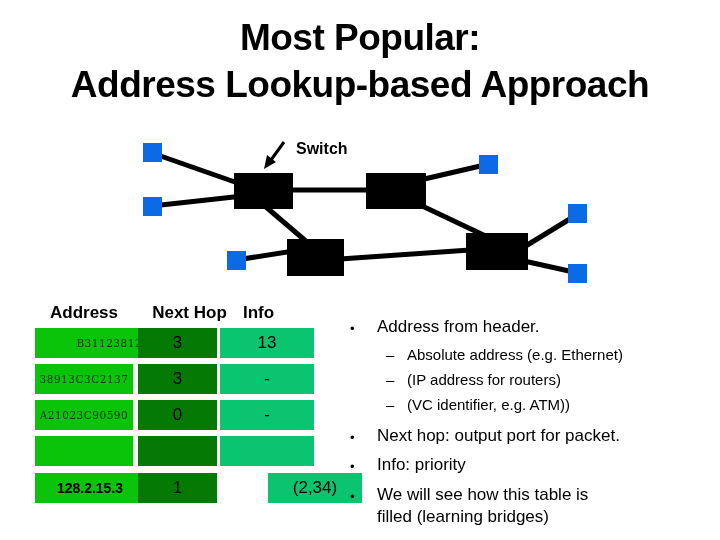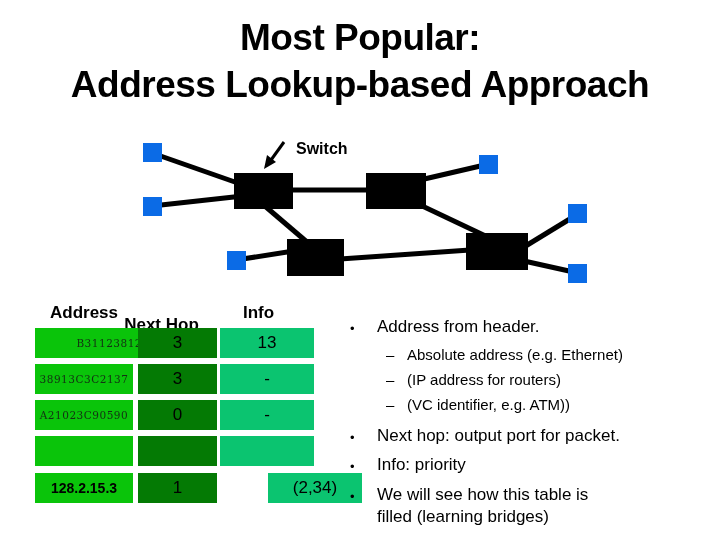--- a/index.html
+++ b/index.html
@@ -27,21 +27,21 @@
     font-size: 16px; font-weight: 600; fill: #000;
   }
 
   
   .lookup { position: absolute; left: 0; top: 300px; width: 320px; height: 210px; }
   .hdr {
     position: absolute; top: 3px; height: 20px;
     font-size: 17px; font-weight: bold; color: #000; text-align: center;
   }
   .hdr.h1 { left: 35px;  width: 98px; text-align: center; }
-  .hdr.h2 { left: 122px; width: 79px; margin-top: 12px; }
+  .hdr.h2 { left: 150px; width: 79px; }
   .hdr.h3 { left: 220px; width: 77px; }
   .cell {
     position: absolute; height: 30px;
     display: flex; align-items: center; justify-content: center;
     color: #000;
   }
   .c-addr { left: 35px;  width: 98px; font-family: "DejaVu Serif", serif; font-size: 10.5px; letter-spacing: 0.5px; color: #143014; }
   .c-hop  { left: 138px; width: 79px; font-size: 17px; }
   .c-info { left: 220px; width: 94px; font-size: 17px; }
   .addr-bold { font-family: "Liberation Sans", sans-serif; font-weight: bold; font-size: 14px; letter-spacing: 0; color: #000; }
@@ -109,21 +109,21 @@
     <div class="cell c-info r1" style="background: rgb(11, 196, 112);">-</div>
 
     <div class="cell c-addr r2" style="background: rgb(10, 196, 10);">A21023C90590</div>
     <div class="cell c-hop  r2" style="background: rgb(4, 122, 4);">0</div>
     <div class="cell c-info r2" style="background: rgb(11, 196, 112);">-</div>
 
     <div class="cell c-addr r3" style="background: rgb(10, 196, 10);"></div>
     <div class="cell c-hop  r3" style="background: rgb(4, 122, 4);"></div>
     <div class="cell c-info r3" style="background: rgb(11, 196, 112);"></div>
 
-    <div class="cell c-addr addr-bold r4" style="background: rgb(10, 196, 10);">128.2.15.3</div>
+    <div class="cell c-addr addr-bold r4" style="background: rgb(10, 196, 10); padding-left: 6px;">128.2.15.3</div>
     <div class="cell c-hop  r4" style="background: rgb(4, 122, 4);">1</div>
     <div class="cell c-info r4" style="background: rgb(11, 196, 112); margin-left: 48px;">(2,34)</div>
   </div>
 
   <div class="bullets">
     <div class="b-item b-main" style="margin-bottom:7px">
       <span class="mk">•</span>
       <span>Address from header.</span>
     </div>
     <div class="b-item b-sub" style="margin-bottom:5px">

